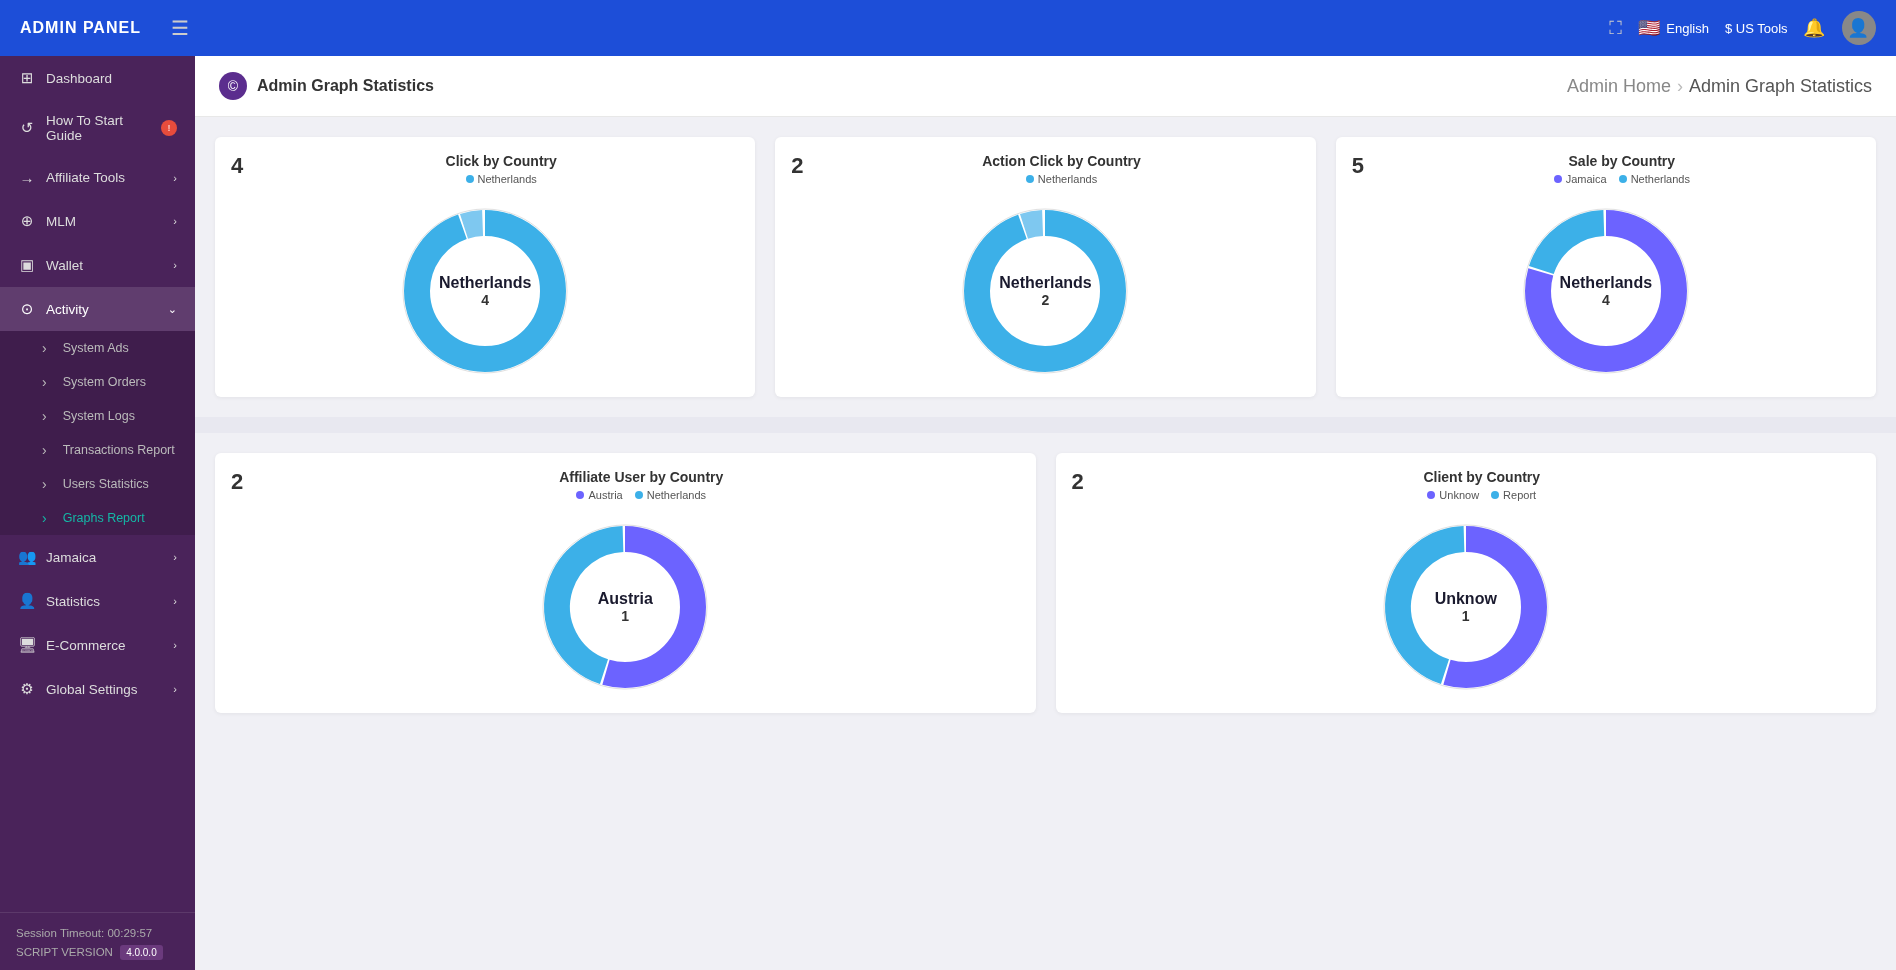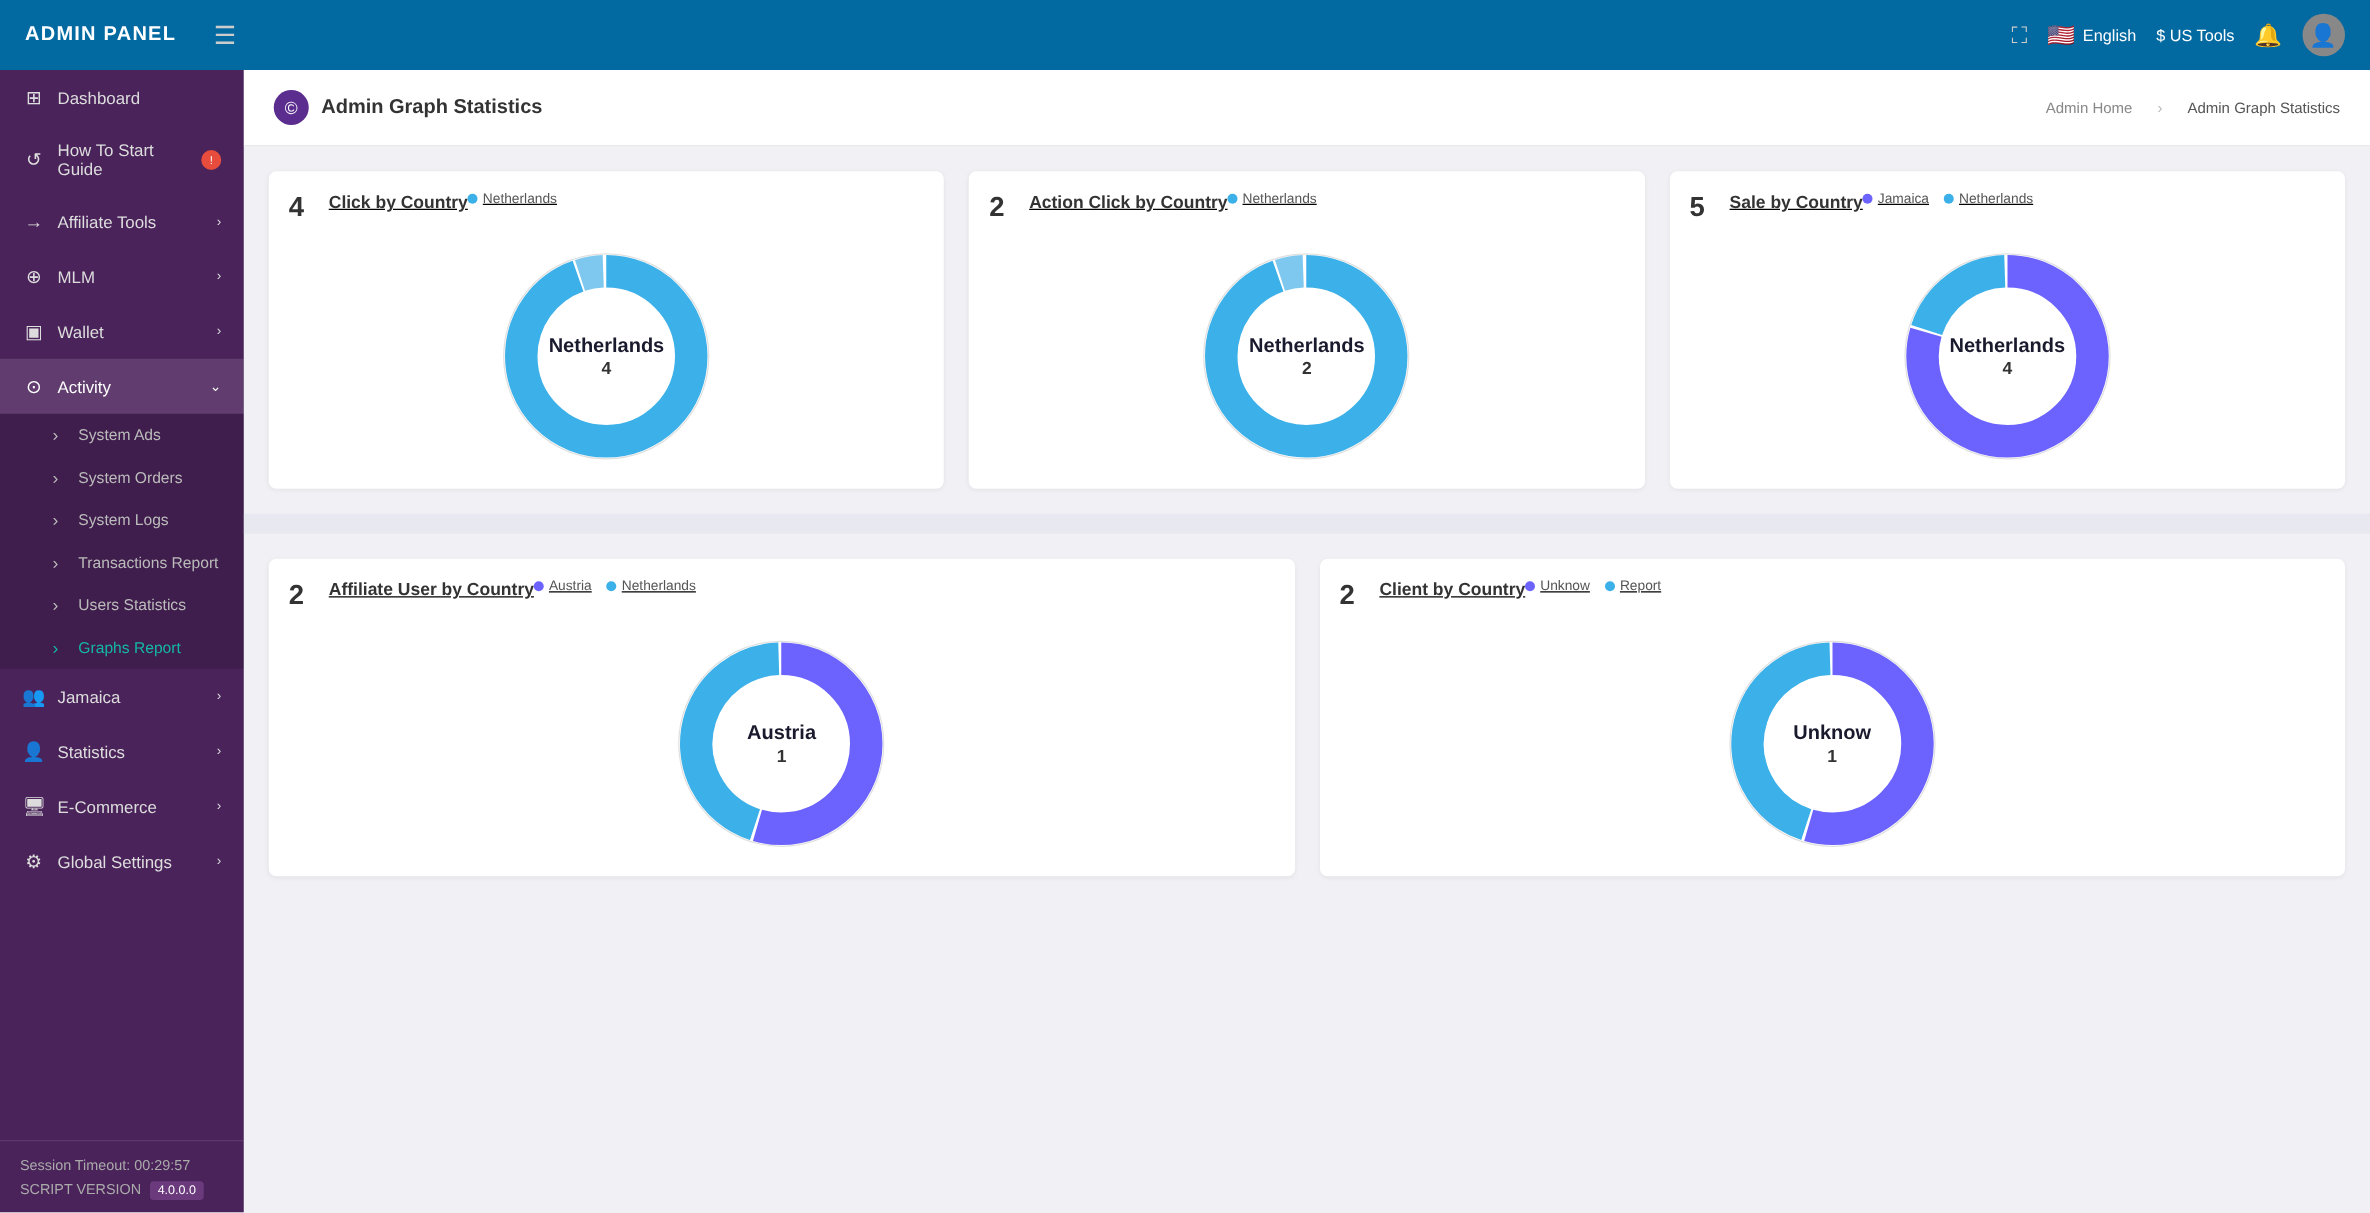--- a/index.html
+++ b/index.html
@@ -1,20 +1,20 @@
 <!DOCTYPE html>
 <html><head>
   <meta charset="utf-8">
   <style>
     * { box-sizing: border-box; margin: 0; padding: 0; }
     body { font-family: 'Segoe UI', Arial, sans-serif; background: #f0f0f5; display: flex; flex-direction: column; height: 100vh; overflow: hidden; }
 
     
     .top-header {
-      background: #0369a1;
+      background: #1d4ed8;
       color: #fff;
       display: flex;
       align-items: center;
       padding: 0 20px;
       height: 56px;
       flex-shrink: 0;
       z-index: 100;
     }
     .top-header .brand {
       font-weight: 700;
@@ -169,25 +169,25 @@
       display: flex; align-items: center; justify-content: center;
       color: #fff;
       font-size: 14px;
     }
     .page-title-text {
       font-size: 16px;
       font-weight: 600;
       color: #333;
     }
     .breadcrumb {
-      font-size: 12px;
+      font-size: 18px;
       color: #888;
       display: flex;
       align-items: center;
-      gap: 20px;
+      gap: 6px;
     }
     .breadcrumb .sep { color: #bbb; }
     .breadcrumb .current { color: #555; }
 
     
     .content-area {
       padding: 20px;
       flex: 1;
     }
 
@@ -225,23 +225,22 @@
     }
     .chart-count {
       font-size: 22px;
       font-weight: 700;
       color: #333;
       min-width: 24px;
     }
     .chart-info {
       flex: 1;
       display: flex;
-      flex-direction: row;
-      align-items: flex-start;
-      text-decoration: underline;
+      flex-direction: column;
+      align-items: center;
     }
     .chart-title {
       font-size: 14px;
       font-weight: 600;
       color: #333;
       margin-bottom: 4px;
     }
     .legend-row {
       display: flex;
       gap: 12px;

